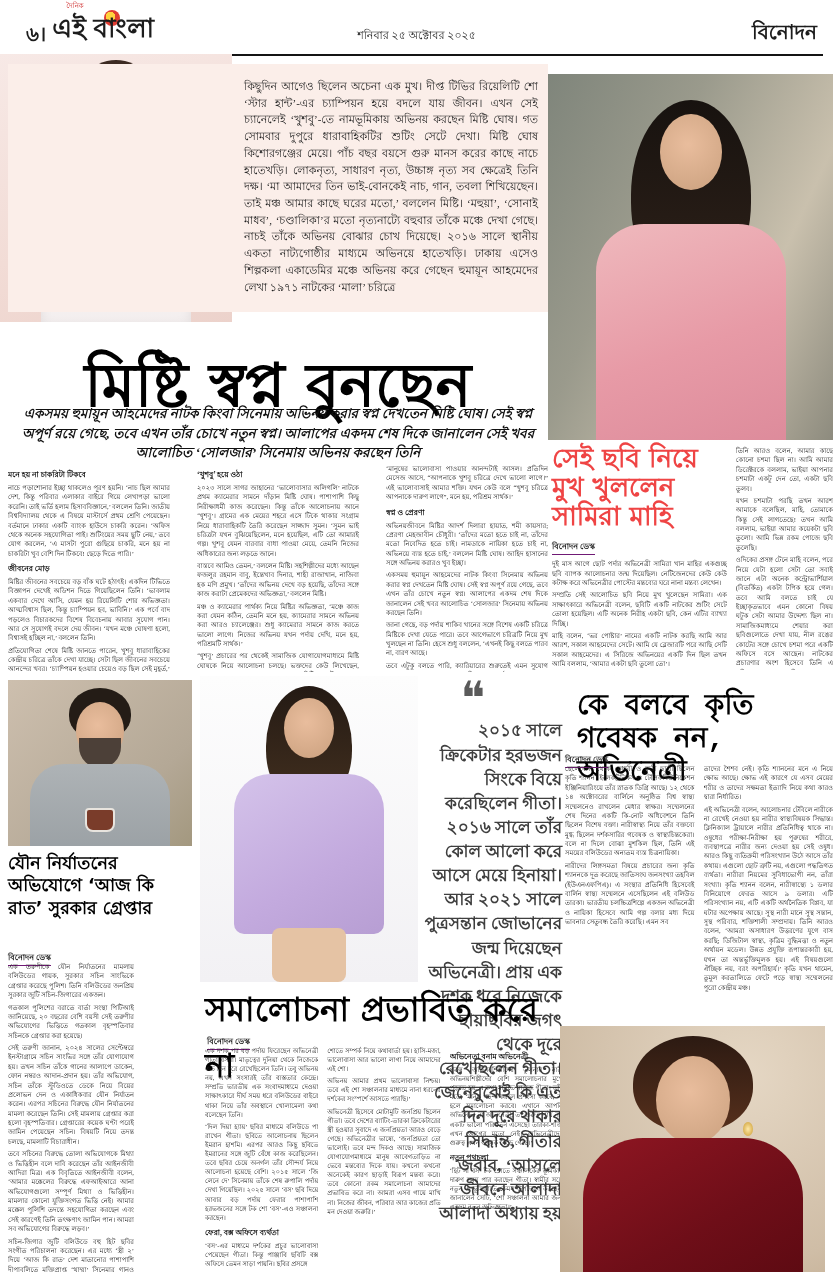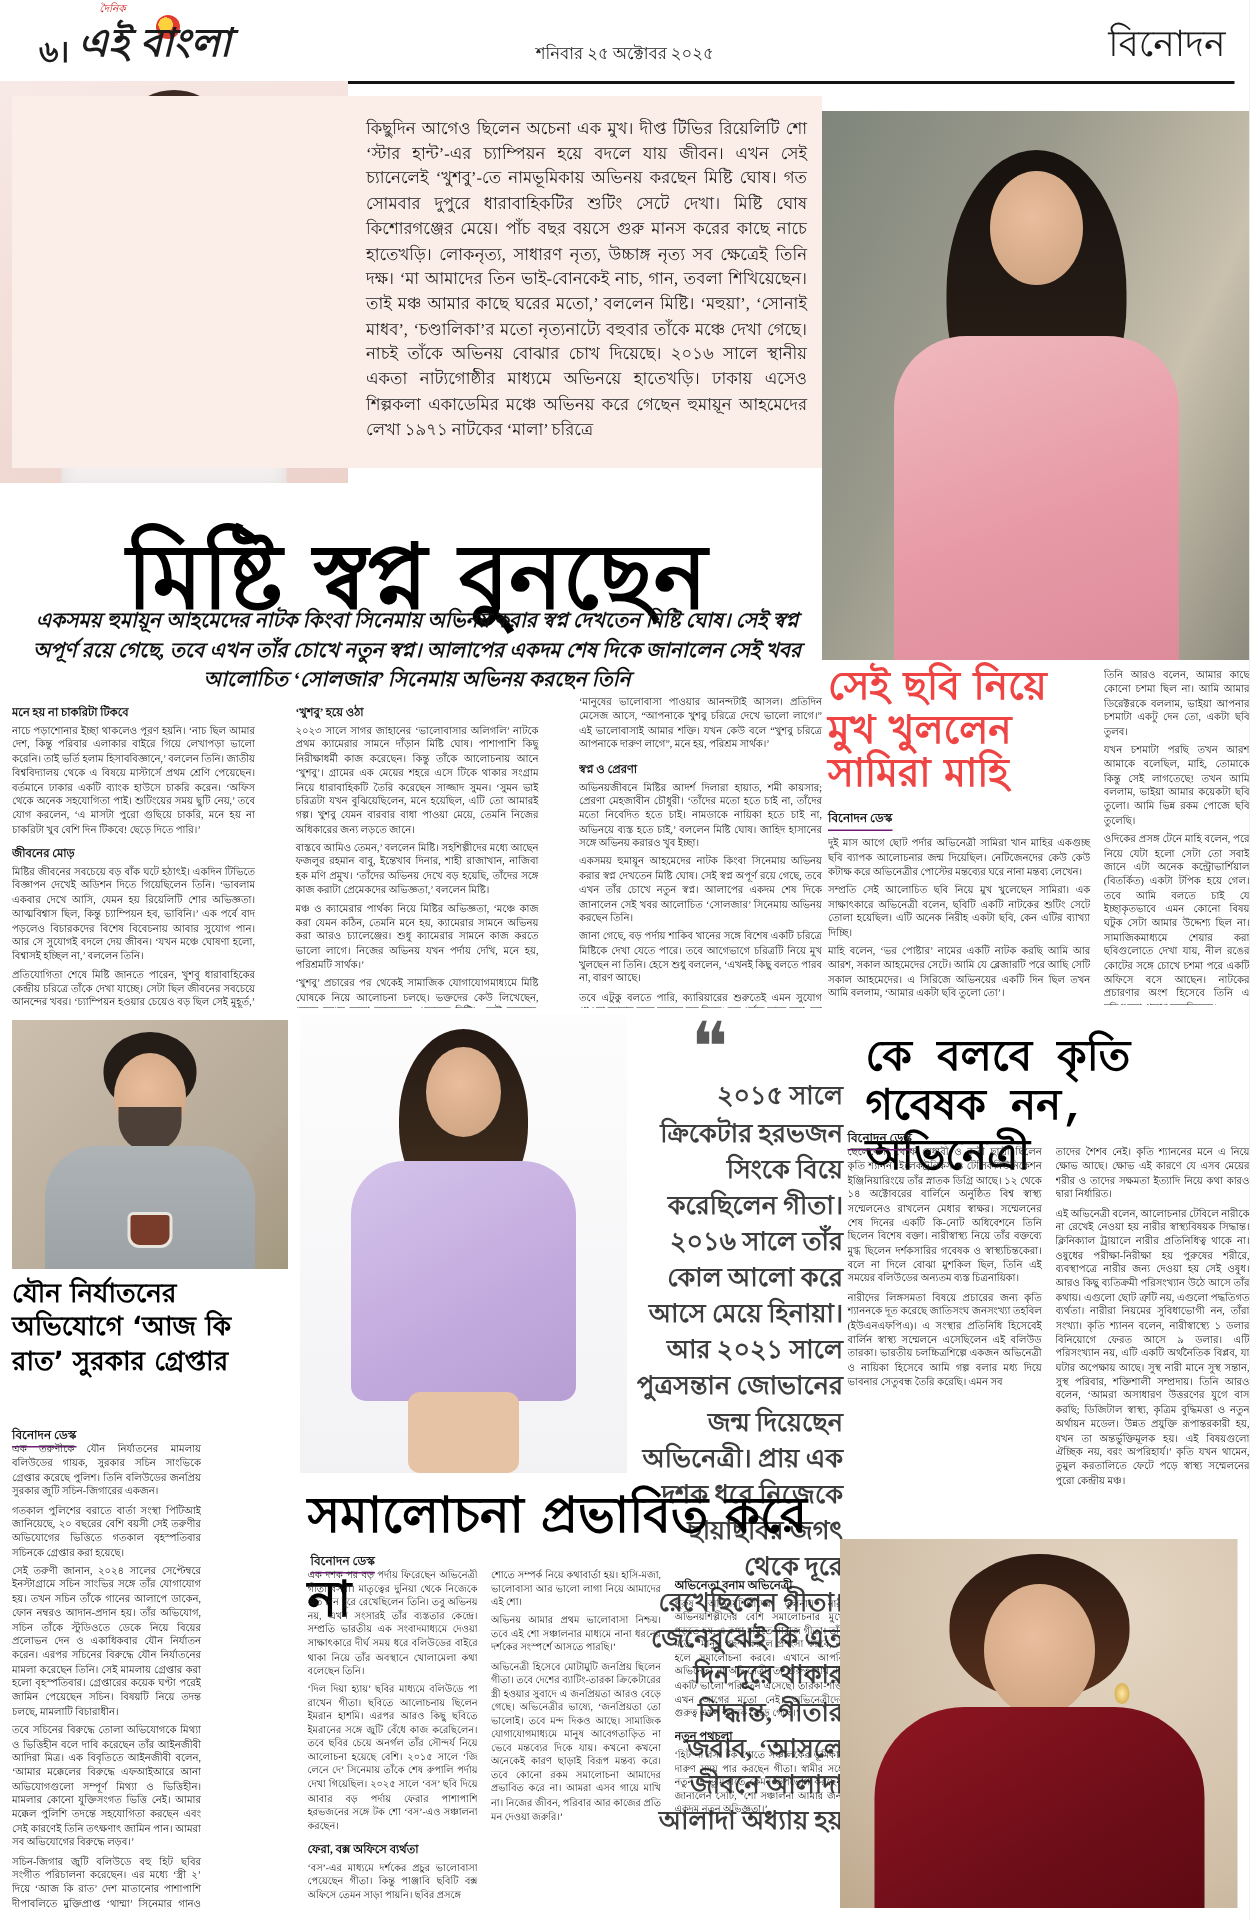--- a/index.html
+++ b/index.html
@@ -2,27 +2,27 @@
 <html lang="bn"><head>
 <meta charset="utf-8">
 <style>
   html,body{margin:0;padding:0;background:#e8e8e8;}
   .page{position:relative;width:833px;height:1280px;background:#ffffff;margin:0 auto;
         font-family:"Liberation Serif","DejaVu Serif",serif;color:#1c1c1c;overflow:hidden;}
   
   .header{position:absolute;left:10px;right:10px;top:6px;height:48px;border-bottom:2px solid #141414;}
   .mast{position:absolute;left:16px;bottom:2px;display:flex;align-items:flex-end;gap:6px;}
   .pagenum{font-size:20px;font-weight:bold;}
-  .mastwrap{position:relative;font-style:italic;}
+  .mastwrap{position:relative;}
   .mastprefix{position:absolute;top:-8px;left:14px;font-size:7px;color:#c22;}
   .mastname{font-size:26px;font-weight:800;letter-spacing:.5px;position:relative;z-index:1;}
   .sun{position:absolute;top:2px;left:52px;width:16px;height:16px;border-radius:50%;
        background:radial-gradient(circle at 40% 40%,#ffd23d 0 35%,#e03c31 36% 100%);z-index:0;}
   .hdate{position:absolute;left:0;right:0;bottom:8px;text-align:center;font-size:11px;color:#222;}
-  .hsection{position:absolute;right:6px;bottom:4px;font-size:24px;font-weight:normal;}
+  .hsection{position:absolute;right:6px;bottom:4px;font-size:20px;font-weight:bold;}
   
   .byline{font-size:8px;font-weight:bold;border-bottom:1px solid #701a75;display:inline-block;
           padding-bottom:1px;margin:3px 0 4px 0;}
   .bodytxt{font-size:6.7px;line-height:1.4;text-align:justify;color:#222;}
   .bodytxt p{margin:0 0 3px 0;}
   .subhead{font-size:7.6px;font-weight:bold;margin:4px 0 2px 0;color:#111;}
   
   .photo{position:absolute;overflow:hidden;}
   .ph-fig{position:absolute;left:50%;transform:translateX(-50%);}
   .hair{border-radius:50% 50% 46% 46%;}

